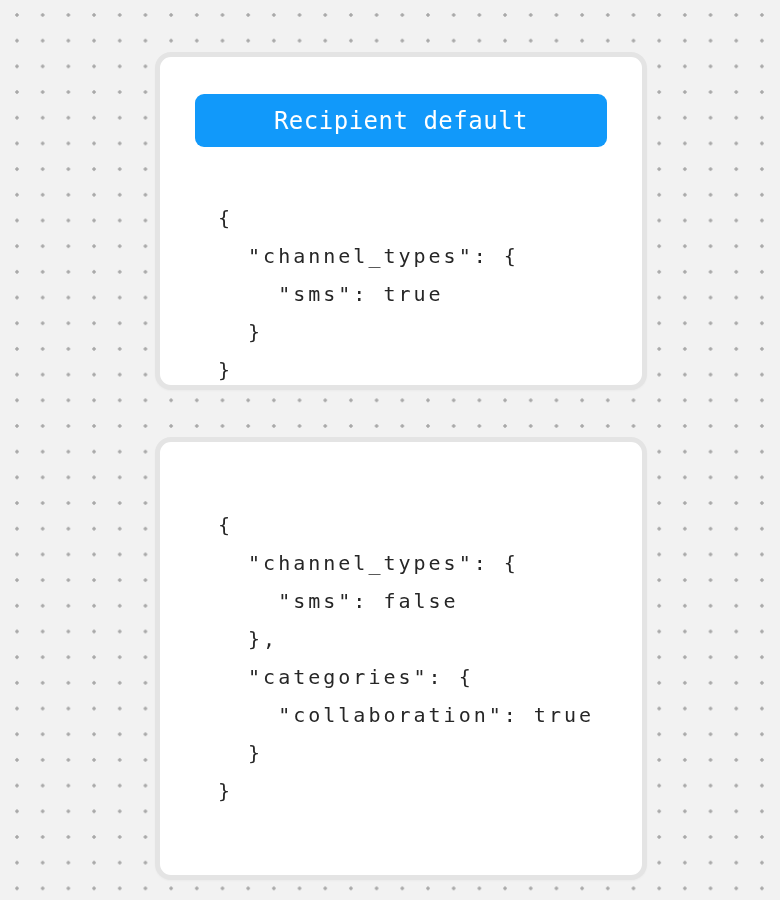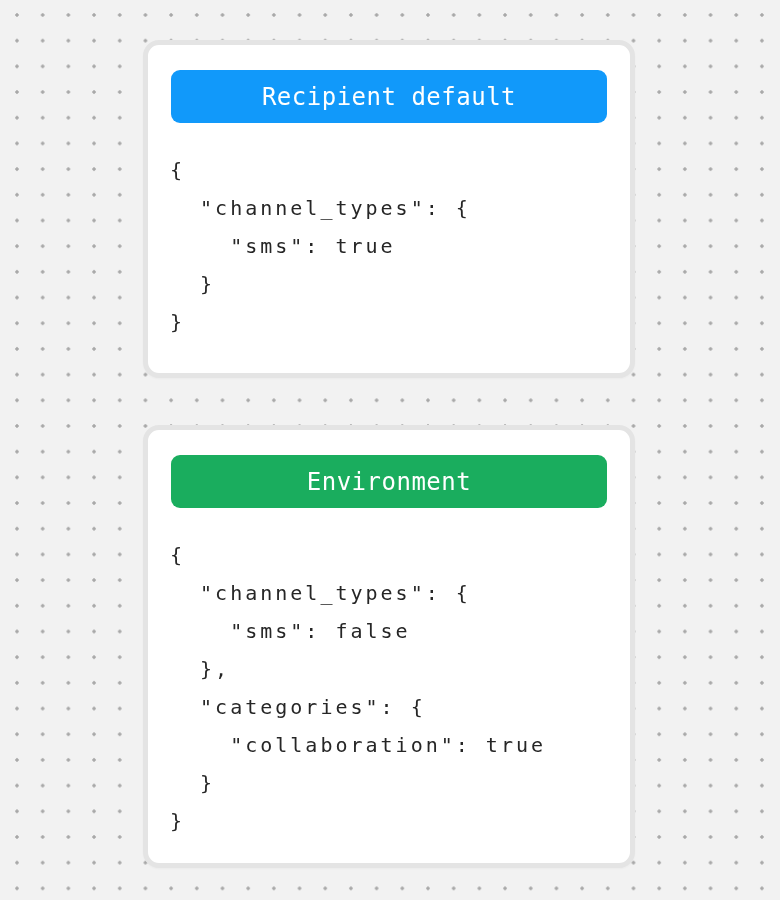--- a/index.html
+++ b/index.html
@@ -1,15 +1,15 @@
 <!DOCTYPE html>
 <html><head>
 <meta charset="utf-8">
 <style>
-  * { margin: 0; padding: 0; box-sizing: border-box; }
+  * { margin: 0; padding: 12px; box-sizing: border-box; }
 
   html, body {
     width: 780px;
     height: 900px;
     overflow: hidden;
   }
 
   body {
     position: relative;
     background-color: #f2f2f2;
@@ -71,23 +71,20 @@
     <div class="code">
         <div class="code-line">{</div>
         <div class="code-line">  "channel_types": {</div>
         <div class="code-line">    "sms": true</div>
         <div class="code-line">  }</div>
         <div class="code-line">}</div>
       </div>
   </section>
 
   <section class="card card--environment">
-    <header class="card-header" style="background-color: rgb(26, 173, 94);">
-      <span>Environment</span>
-    </header>
     <div class="code">
         <div class="code-line">{</div>
         <div class="code-line">  "channel_types": {</div>
         <div class="code-line">    "sms": false</div>
         <div class="code-line">  },</div>
         <div class="code-line">  "categories": {</div>
         <div class="code-line">    "collaboration": true</div>
         <div class="code-line">  }</div>
         <div class="code-line">}</div>
       </div>

